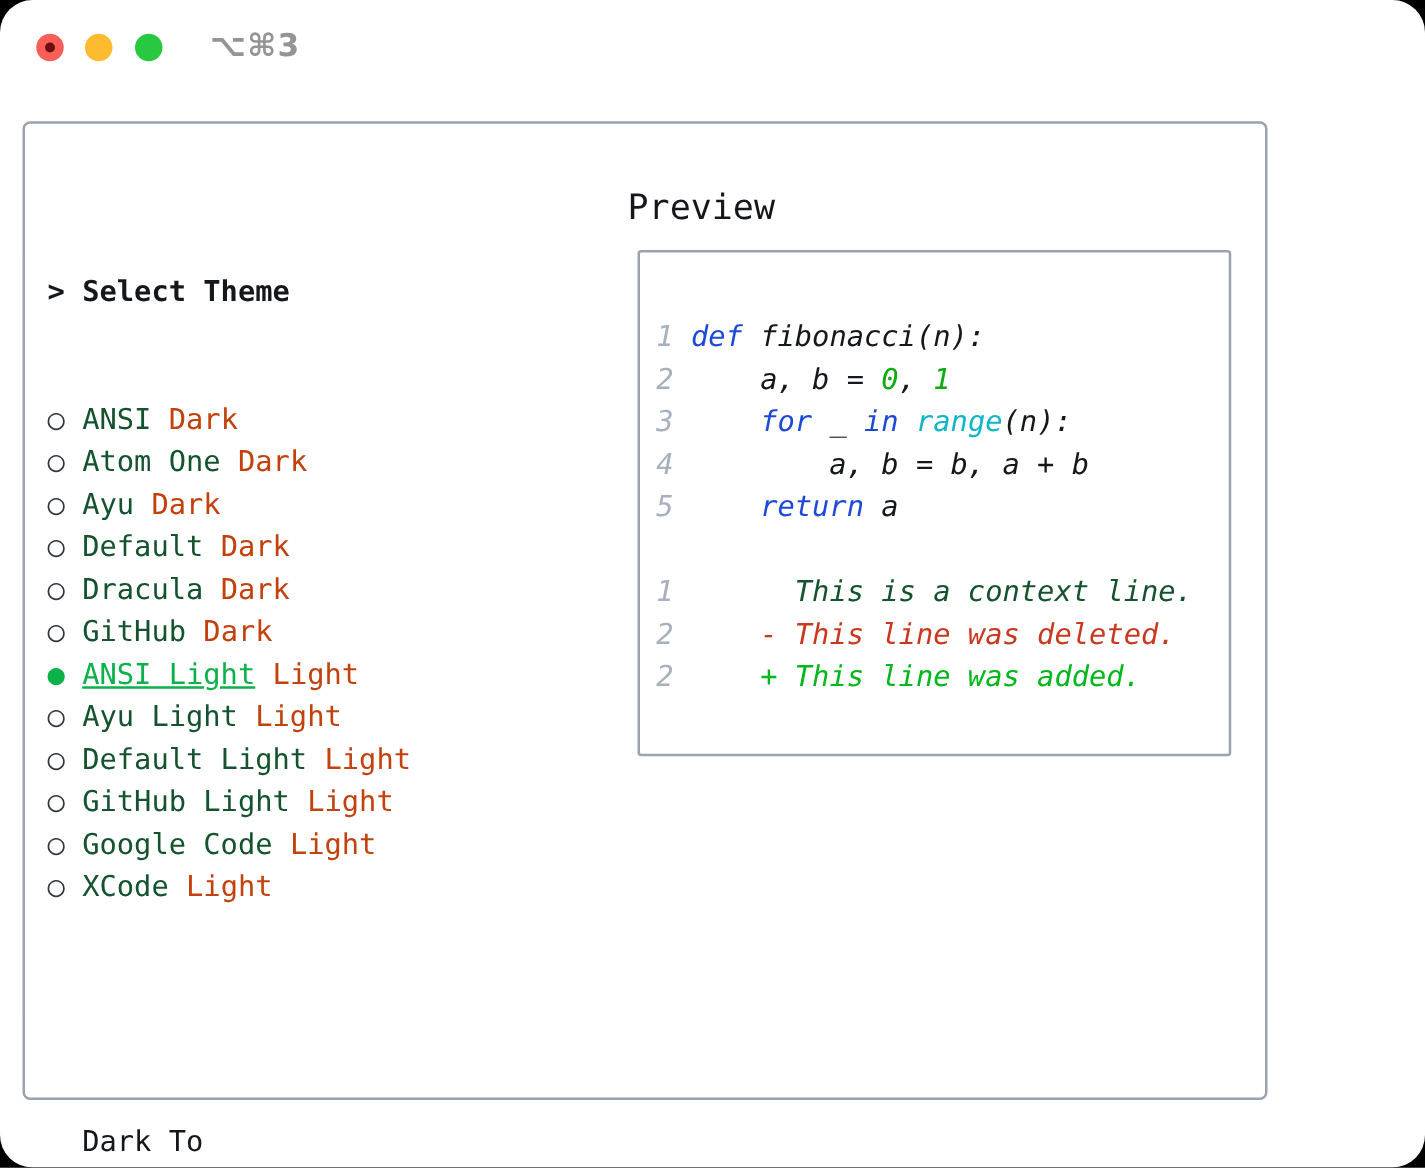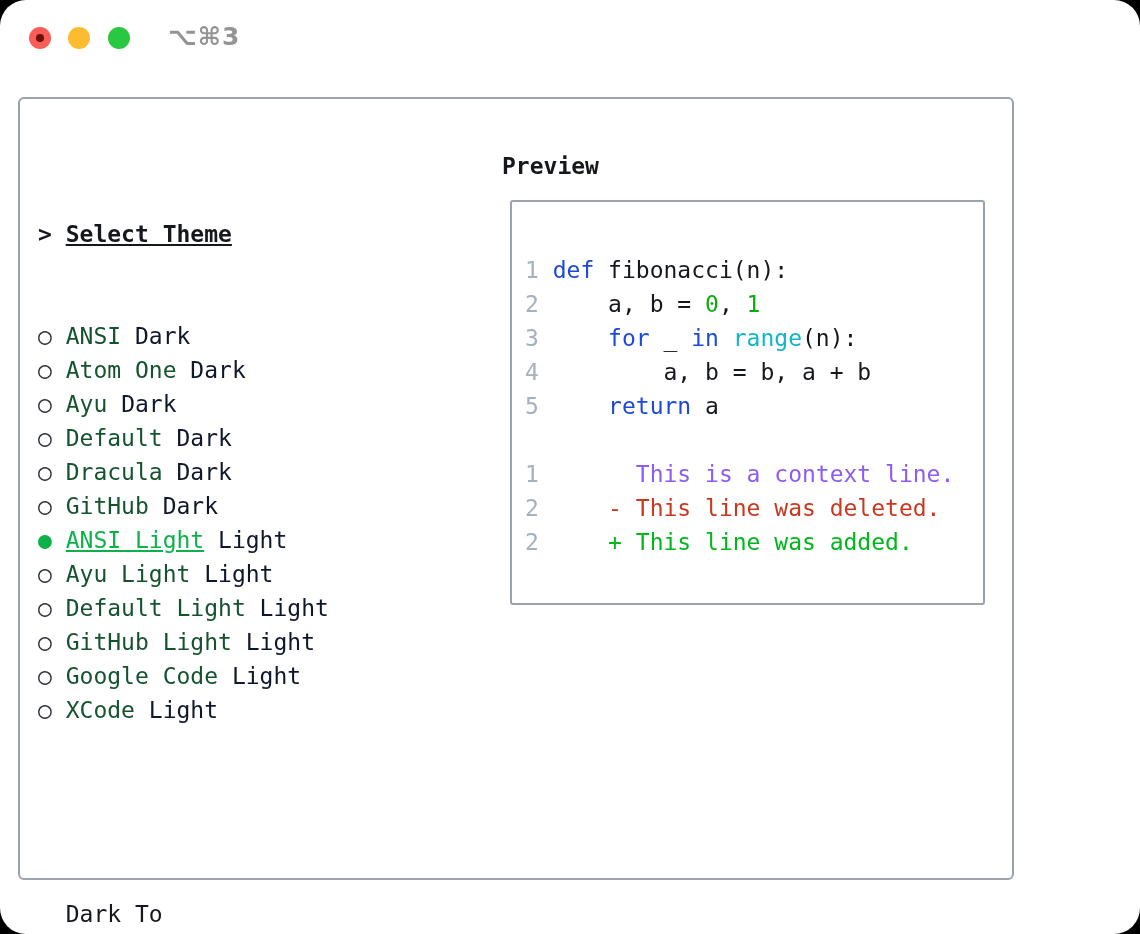--- a/index.html
+++ b/index.html
@@ -15,40 +15,40 @@
   .win-title{position:absolute;left:168px;top:22px;font-family:"DejaVu Sans",sans-serif;
              font-size:25px;font-weight:700;color:#949494;letter-spacing:1px;}
   
   .main-box{position:absolute;left:18px;top:97px;width:996px;height:783px;box-sizing:border-box;
             border:2px solid #9aa2ae;border-radius:6px;background:#fff;}
   
   .left-col{position:absolute;left:18px;top:50px;font-size:23px;line-height:34px;
             white-space:pre;color:#30363f;}
   .lrow{height:34px;}
   .prompt{font-weight:700;color:#14171c;}
-  .section-title{font-weight:700;color:#14171c;text-decoration:underline;}
+  .section-title{font-weight:700;color:#14171c;}
   .apply-title{color:#14171c;}
   .bullet{color:#30363f;}
   .selected .bullet{color:#0db14a;}
   .selected .name{color:#0db14a;text-decoration:underline;}
   .name{color:#14532d;}
-  .variant{color:#0f172a;text-align:right;}
+  .variant{color:#c2410c;text-align:right;}
   
-  .preview-label{position:absolute;left:482px;top:50px;font-size:23px;line-height:34px;
-                 font-weight:700;color:#14171c;}
+  .preview-label{position:absolute;left:482px;top:50px;font-size:28px;line-height:34px;
+                 font-weight:400;color:#14171c;}
   .preview-box{position:absolute;left:490px;top:101px;width:475px;height:405px;box-sizing:border-box;
-               border:2px solid #9aa2ae;border-radius:3px;background:#fff;overflow:hidden;}
+               border:2px solid #9aa2ae;border-radius:3px;background:#fff;overflow:hidden;font-style:italic;}
   .code{position:absolute;left:13px;top:51px;font-size:23px;line-height:34px;white-space:pre;}
   .cline{height:34px;}
   .ln{color:#a7b0bd;}
   .tok-pl{color:#14171c;}
   .tok-kw{color:#1c49d8;}
   .tok-bi{color:#10b5c9;}
   .tok-num{color:#0daa12;}
-  .context{color:#8b5cf6;}
+  .context{color:#14532d;}
   .deleted{color:#c9381f;}
   .added{color:#00b71c;}
 </style>
 </head>
 <body>
 
 <div class="window">
 
   <span class="light light-close">
       <span class="inner-dot"></span>

